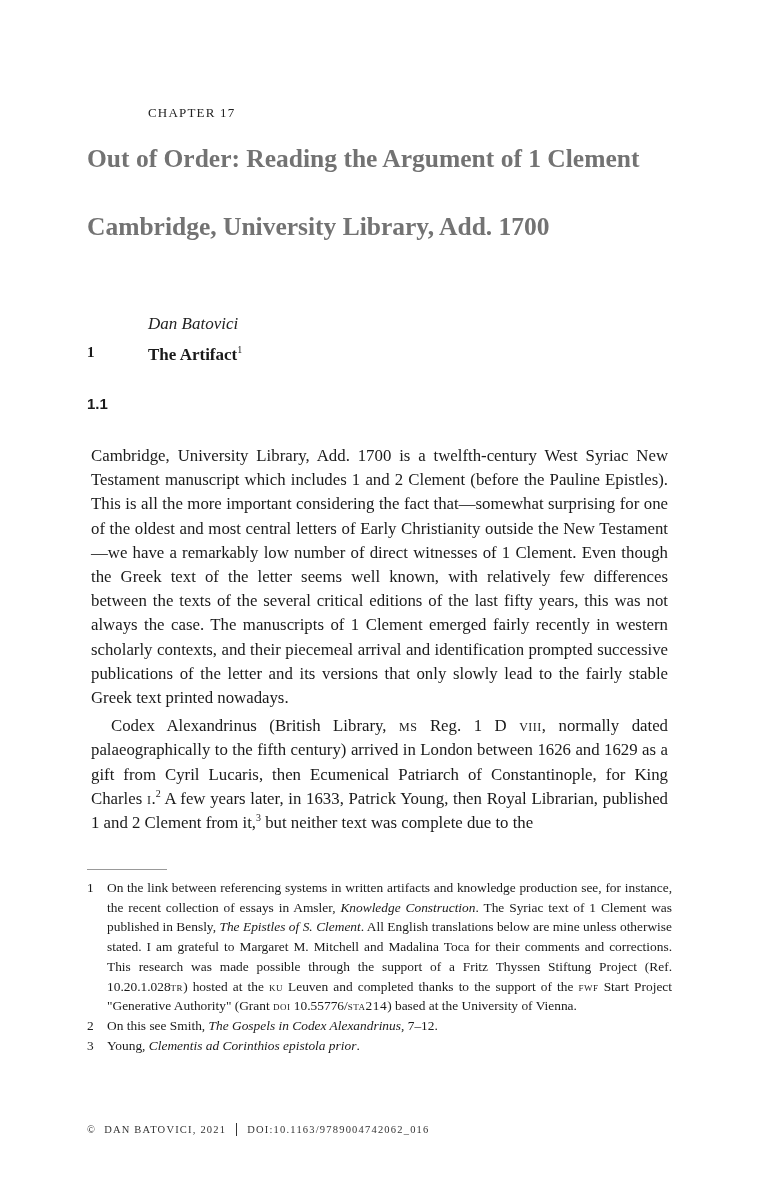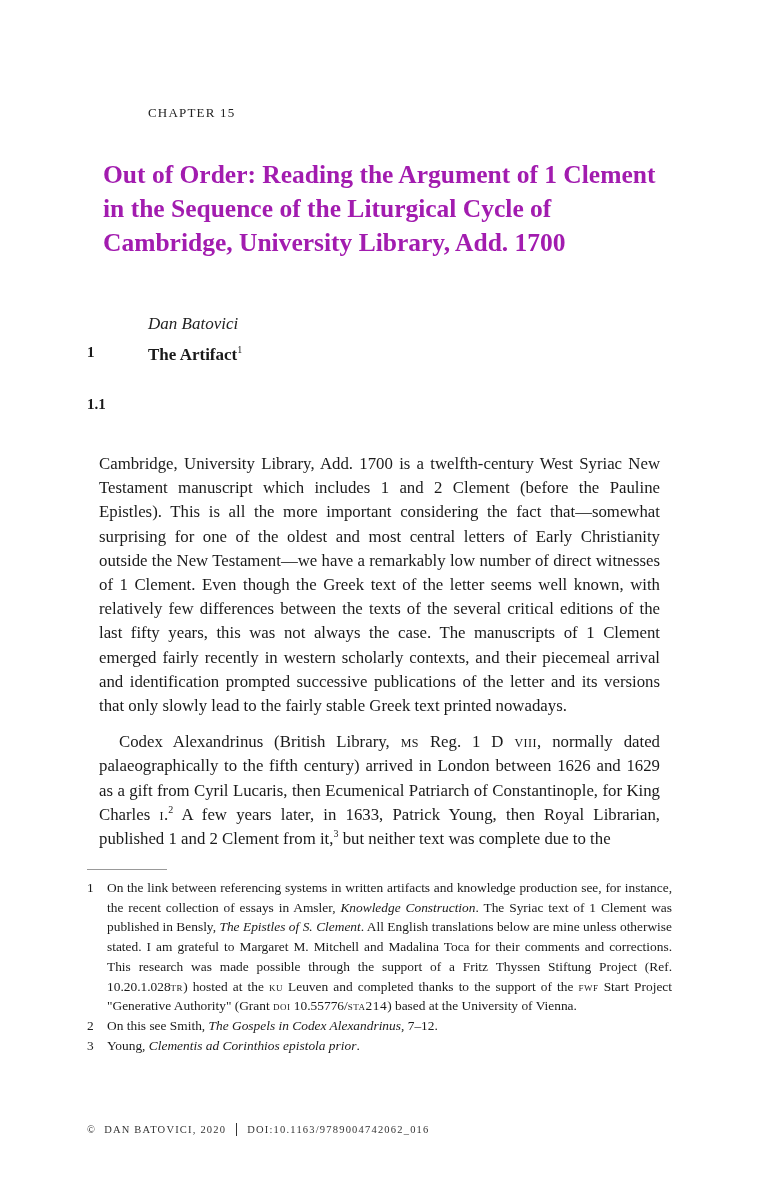--- a/index.html
+++ b/index.html
@@ -10,49 +10,49 @@
   }
   .page { position: absolute; left: 0; top: 0; width: 758px; height: 1187px; }
   .chapter-label {
     position: absolute; left: 148px; top: 105px;
     font-family: "Liberation Serif", serif;
     font-size: 13px; letter-spacing: 1.2px; color: #222;
   }
   .chapter-title {
     position: absolute; left: 87px; top: 142px; width: 600px;
     font-family: "Liberation Serif", serif;
-    font-weight: bold; font-size: 25.5px; line-height: 34px; color: #a21caf;
-    margin: 16px;
+    font-weight: bold; font-size: 25.5px; line-height: 34px; color: #737373;
+    margin: 0;
   }
   .author {
     position: absolute; left: 148px; top: 270px;
     font-family: "Liberation Serif", serif;
     font-style: italic; font-size: 17px; color: #222; margin-top: 44px;
   }
   .section-heading {
     position: absolute; left: 87px; top: 344px; width: 590px;
     font-family: "Liberation Serif", serif; font-size: 17px; font-weight: bold;
     display: flex;
   }
   .section-heading .num { width: 61px; font-weight: bold; font-size: 15px; }
   .section-heading sup { font-size: 10px; font-weight: normal; }
   .subsection-heading {
     position: absolute; left: 87px; top: 392px; width: 590px;
-    font-family: Liberation Serif, serif; font-size: 17px; line-height: 24px;
+    font-family: Liberation Sans, sans-serif; font-size: 17px; line-height: 24px;
     display: flex;
     gap: 32px;
   }
   .subsection-heading .num { width: 61px; font-weight: bold; font-size: 15px; flex: none; }
   .subsection-heading .txt { font-style: italic; font-weight: bold; width: 470px; }
   .body-text {
     position: absolute; left: 87px; top: 440px; width: 585px;
     font-family: "Liberation Serif", serif; font-size: 16.8px; line-height: 24.2px;
     text-align: justify; color: #1a1a1a;
   }
-  .body-text p { margin: 12px; }
+  .body-text p { margin: 4px; }
   .body-text p.indent { text-indent: 20px; }
   .sc { font-variant: small-caps; letter-spacing: 0.5px; }
   .fnref { font-size: 10px; vertical-align: super; line-height: 0; }
   .footnote-rule {
     position: absolute; left: 87px; top: 869px; width: 80px; height: 0;
     border-top: 1px solid #999;
   }
   .footnotes {
     position: absolute; left: 87px; top: 878px; width: 585px;
     font-family: "Liberation Serif", serif; font-size: 13.4px; line-height: 19.7px;
@@ -67,25 +67,25 @@
     font-family: "Liberation Serif", serif; font-size: 10.5px; letter-spacing: 1.2px; color: #333;
     display: flex; align-items: center; gap: 8px;
   }
   .footer .sep { display: inline-block; width: 1px; height: 13px; background: #333; margin: 0 2px; }
 </style>
 </head>
 <body>
 
 <div class="page">
 
-  <div class="chapter-label">CHAPTER 15</div>
+  <div class="chapter-label">CHAPTER 17</div>
 
   <h1 class="chapter-title">
     <span>Out of Order: Reading the Argument of 1 Clement</span><br>
-    <span>in the Sequence of the Liturgical Cycle of</span><br>
+    <br>
     <span>Cambridge, University Library, Add. 1700</span>
   </h1>
 
   <div class="author">Dan Batovici</div>
 
   <div class="section-heading">
     <span class="num">1</span>
     <span><span>The Artifact</span><sup>1</sup></span>
   </div>
 
@@ -110,18 +110,18 @@
       <span class="fn-text"><span>On this see Smith, </span><i>The Gospels in Codex Alexandrinus</i><span>, 7–12.</span></span>
     </div>
     <div class="fn">
       <span class="fn-num">3</span>
       <span class="fn-text"><span>Young, </span><i>Clementis ad Corinthios epistola prior</i><span>.</span></span>
     </div>
   </div>
 
   <div class="footer">
     <span>©</span>
-    <span>DAN BATOVICI, 2020</span>
+    <span>DAN BATOVICI, 2021</span>
     <span class="sep"></span>
     <span>DOI:10.1163/9789004742062_016</span>
   </div>
 
 </div>
 
 </body></html>

